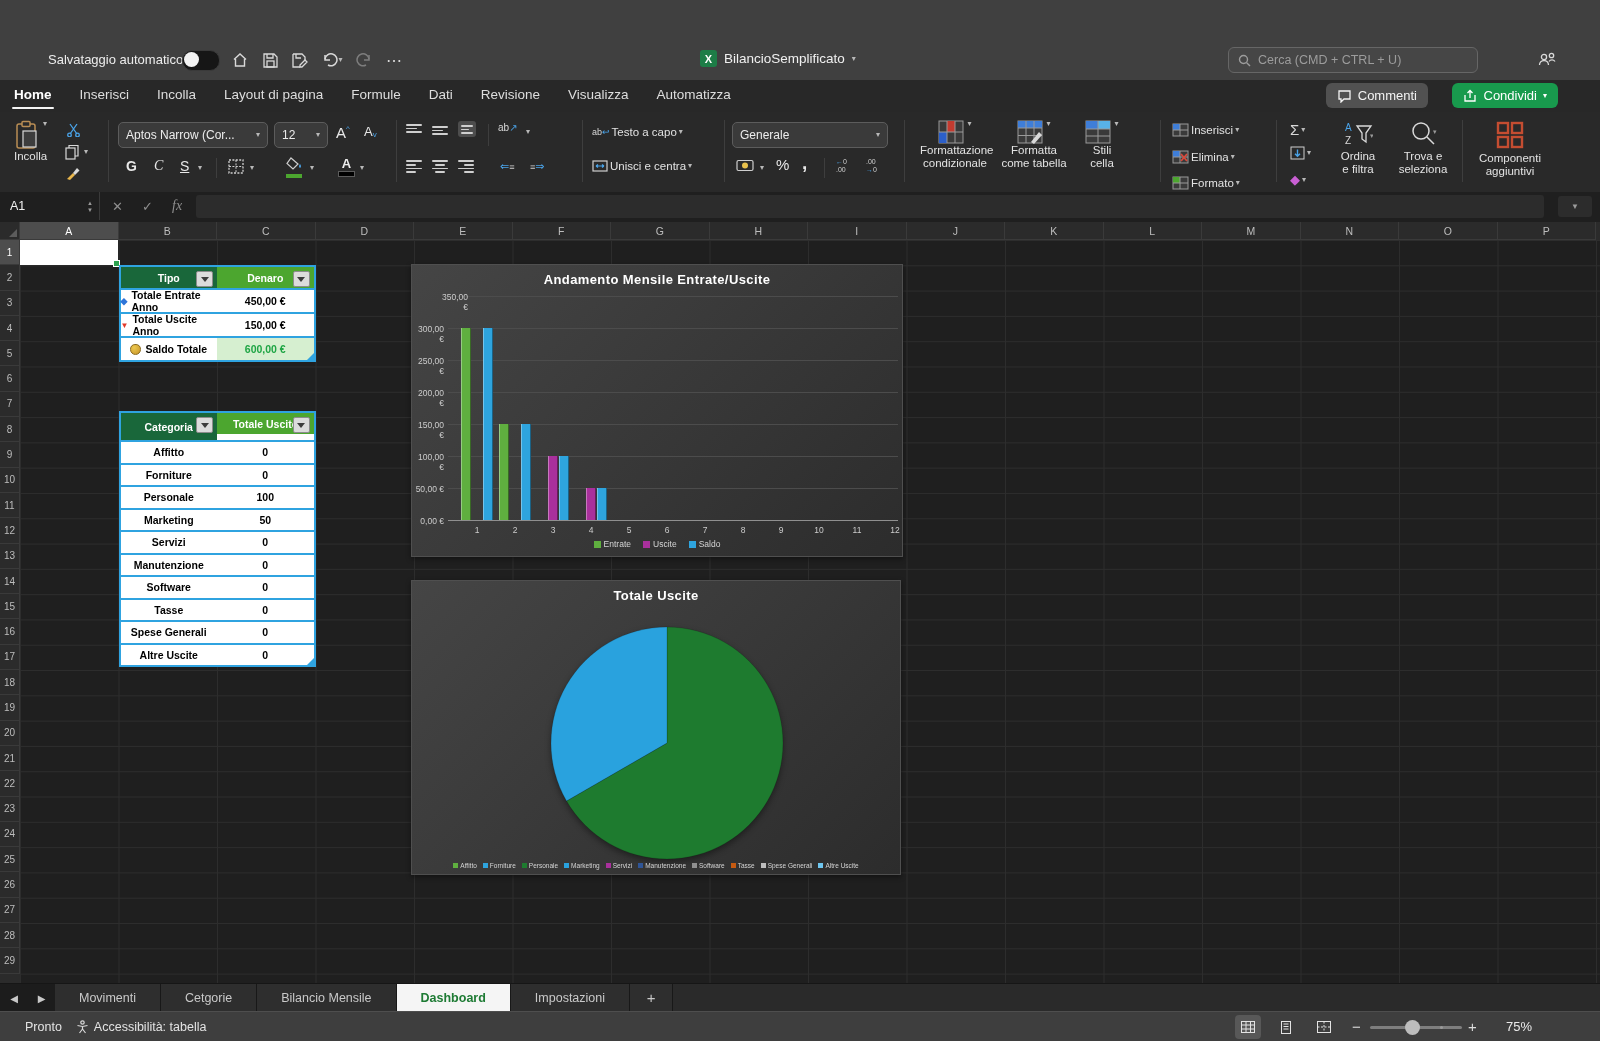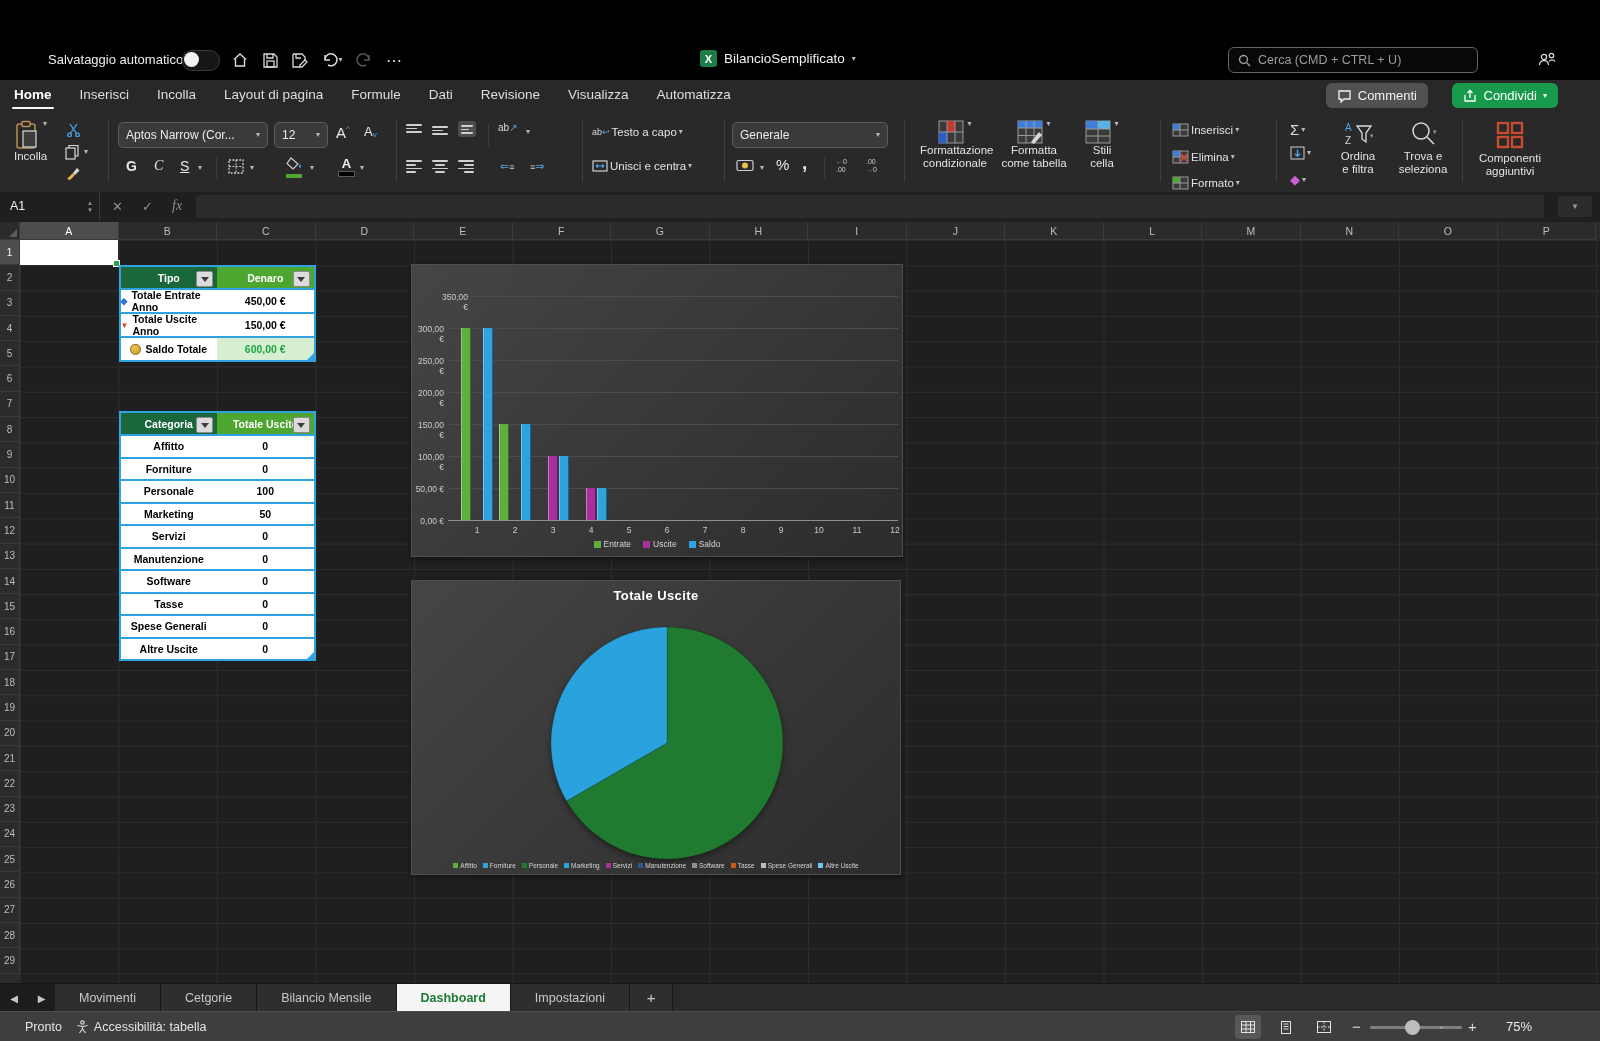--- a/index.html
+++ b/index.html
@@ -4,21 +4,21 @@
 <style>
   html,body{margin:0;padding:0;background:#000;}
   #app{position:relative;width:1600px;height:1041px;background:#212121;overflow:hidden;
        font-family:"Liberation Sans",sans-serif;color:#e8e8e8;-webkit-font-smoothing:antialiased;}
   .abs{position:absolute;}
   .ch{font-size:8px;color:#b8b8b8;line-height:1;}
   .vsep{position:absolute;top:8px;bottom:10px;width:1px;background:#3e3e3e;}
   button{background:none;border:none;color:inherit;font-family:inherit;padding:0;cursor:default;}
 
   
-  .titlebar{position:absolute;left:0;top:0;width:1600px;height:80px;background:#000000;}
+  .titlebar{position:absolute;left:0;top:0;width:1600px;height:80px;background:#404040;}
   .tb-autosave{position:absolute;left:48px;top:52px;font-size:13px;color:#ededed;}
   .toggle{position:absolute;left:182px;top:50px;width:36px;height:19px;border-radius:10px;background:#161616;border:1px solid #3a3a3a;}
   .toggle .knob{position:absolute;left:1px;top:1px;width:15px;height:15px;border-radius:50%;background:#f2f2f2;}
   .tb-ic{position:absolute;top:48px;width:24px;height:24px;display:flex;align-items:center;justify-content:center;}
   .tb-ic svg{display:block;}
   .dim{opacity:.4;}
   .tb-center{position:absolute;left:700px;top:50px;display:flex;align-items:center;gap:7px;font-size:13.5px;color:#f0f0f0;}
   .xl-logo{width:17px;height:17px;background:#1d7d47;border-radius:3px;color:#fff;font-size:11px;font-weight:bold;
            display:flex;align-items:center;justify-content:center;}
   .searchbox{position:absolute;left:1228px;top:47px;width:250px;height:26px;border:1px solid #666;border-radius:6px;
@@ -564,21 +564,21 @@
           <div class="xtd" style="width: 96.5px;">
             <span class="ic-bag"></span>
             <span>Saldo Totale</span>
           </div>
           <div class="xtd saldo" style="width: 96.5px;">600,00 €</div>
         </div>
         <span class="cornergrip"></span>
       </div>
     <div class="xtbl" id="categoryTable" style="left:98.5px;top:171px;width:197px">
         <div class="xrow">
-          <div class="xth c1" style="width: 96.5px; height: 21px;">Categoria<span class="filterbtn"></span></div>
+          <div class="xth c1" style="width: 96.5px; height: 27px;">Categoria<span class="filterbtn"></span></div>
           <div class="xth c2" style="width: 96.5px; height: 21px;">Totale Uscite<span class="filterbtn"></span></div>
         </div>
         <div class="xrow" style="height: 20.5px;">
           <div class="xtd" style="width: 96.5px;">Affitto</div>
           <div class="xtd" style="width: 96.5px;">0</div>
         </div>
         <div class="xrow" style="height: 20.5px;">
           <div class="xtd" style="width: 96.5px;">Forniture</div>
           <div class="xtd" style="width: 96.5px;">0</div>
         </div>
@@ -610,20 +610,21 @@
           <div class="xtd" style="width: 96.5px;">Spese Generali</div>
           <div class="xtd" style="width: 96.5px;">0</div>
         </div>
         <div class="xrow" style="height: 20.5px;">
           <div class="xtd" style="width: 96.5px;">Altre Uscite</div>
           <div class="xtd" style="width: 96.5px;">0</div>
         </div>
         <span class="cornergrip"></span>
       </div>
     <div class="chart" id="barChart" style="left:391px;top:24px;width:492px;height:293px">
+        <div class="ctitle">Andamento Mensile Entrate/Uscite</div>
         <div class="ylab" style="left: 0px; top: 250.5px;">0,00 €</div>
         <div class="gl" style="left: 36px; width: 450px; top: 223px;"></div>
         <div class="ylab" style="left: 0px; top: 218.5px;">50,00 €</div>
         <div class="gl" style="left: 36px; width: 450px; top: 191px;"></div>
         <div class="ylab" style="left: 0px; top: 186.5px;">100,00 €</div>
         <div class="gl" style="left: 36px; width: 450px; top: 159px;"></div>
         <div class="ylab" style="left: 0px; top: 154.5px;">150,00 €</div>
         <div class="gl" style="left: 36px; width: 450px; top: 127px;"></div>
         <div class="ylab" style="left: 0px; top: 122.5px;">200,00 €</div>
         <div class="gl" style="left: 36px; width: 450px; top: 95px;"></div>

